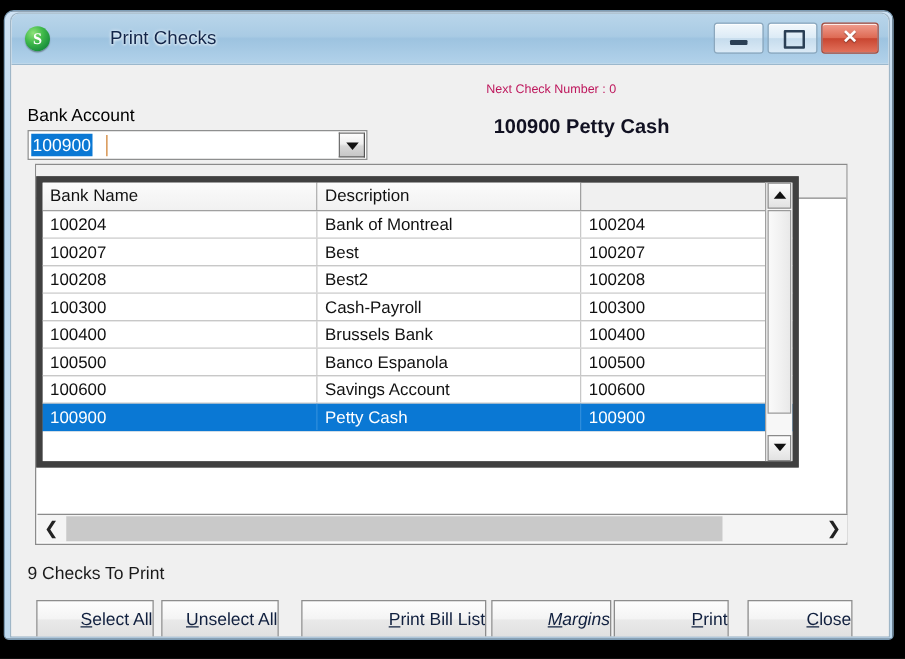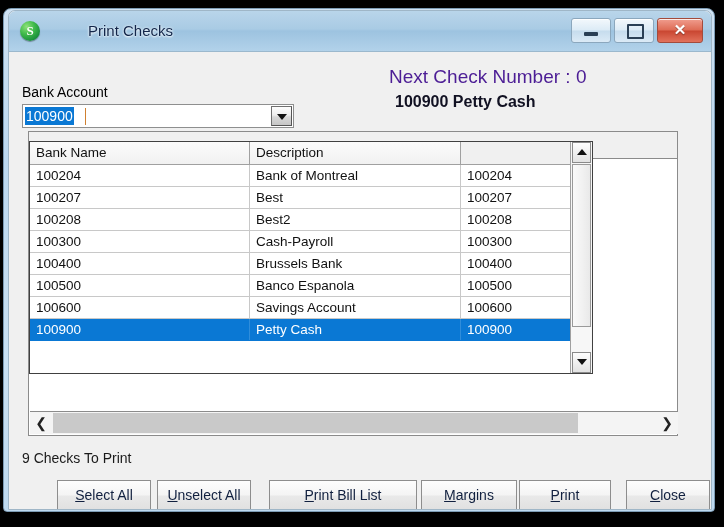--- a/index.html
+++ b/index.html
@@ -200,22 +200,22 @@
     top: 7px;
     border-left: 5px solid transparent;
     border-right: 5px solid transparent;
     border-top: 6px solid #111111;
   }
 
   .next-check {
     position: absolute;
     left: 380px;
     top: 14px;
-    font-size: 19px;
-    color: #4c1d95;
+    font-size: 10px;
+    color: #be185d;
   }
   .account-title {
     position: absolute;
     left: 386px;
     top: 41px;
     font-size: 16px;
     font-weight: bold;
     color: #111122;
   }
 
@@ -239,24 +239,24 @@
     background: #f0f0f0;
     border-bottom: 1px solid #8b8b8b;
     box-sizing: border-box;
   }
 
   
   .grid {
     position: absolute;
     left: 20px;
     top: 89px;
-    width: 564px;
+    width: 610px;
     height: 233px;
     background: #737373;
-    border: 1px solid #404040;
+    border: 5px solid #404040;
     box-sizing: border-box;
     display: flex;
     flex-direction: column;
     overflow: hidden;
   }
 
   .grid-head {
     display: flex;
     height: 23px;
     flex: 0 0 auto;
@@ -415,31 +415,30 @@
     position: absolute;
     top: 428px;
     height: 31px;
     background: linear-gradient(to bottom, #fdfdfd 0%, #f4f4f4 48%, #e9e9e9 52%, #e0e0e0 100%);
     border: 1px solid #8d8d8d;
     box-sizing: border-box;
     font-size: 14px;
     color: #11203f;
     cursor: pointer;
     line-height: 29px;
-    text-align: center;
+    text-align: right;
     box-shadow: 0 1px 0 rgba(0,0,0,0.10);
     font-family: "Liberation Sans", sans-serif;
-    margin-left: 28px;
   }
   .btn u { text-decoration: underline; }
 
   .btn-select-all   { left: 20px;  width: 94px; }
   .btn-unselect-all { left: 120px; width: 94px; }
   .btn-print-bill   { left: 232px; width: 148px; }
-  .btn-margins      { left: 384px; width: 96px; }
+  .btn-margins      { left: 384px; width: 96px; font-style: italic; }
   .btn-print        { left: 482px; width: 92px; }
   .btn-close        { left: 589px; width: 84px; }
 </style>
 </head>
 <body>
 
 <div id="app">
   <div class="aero-frame"></div>
 
   <div class="window">

